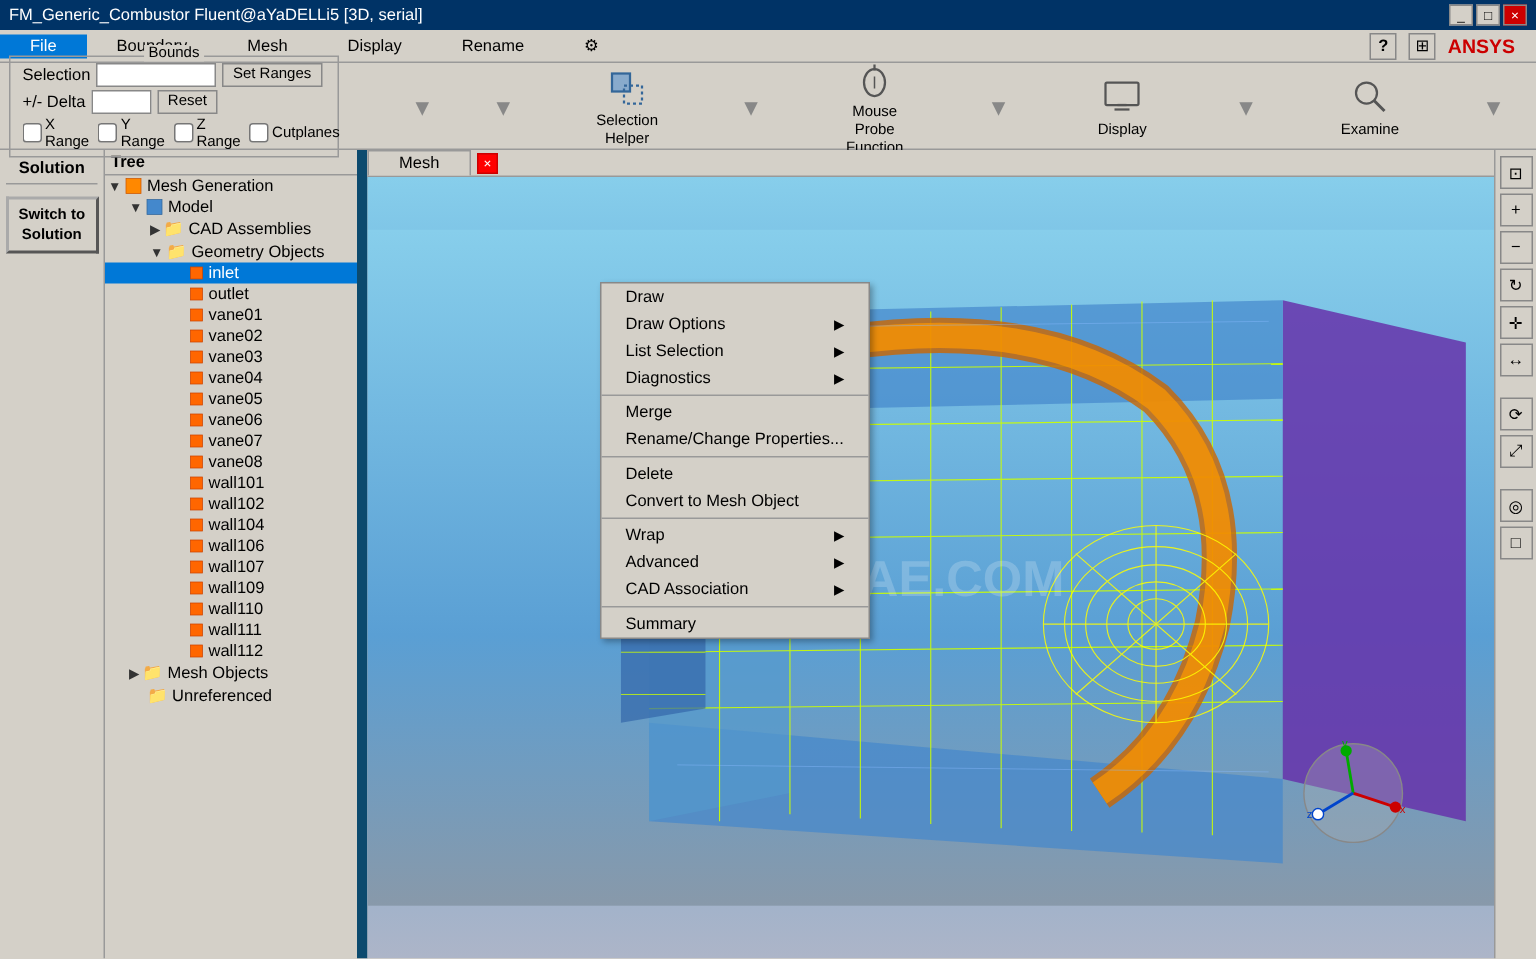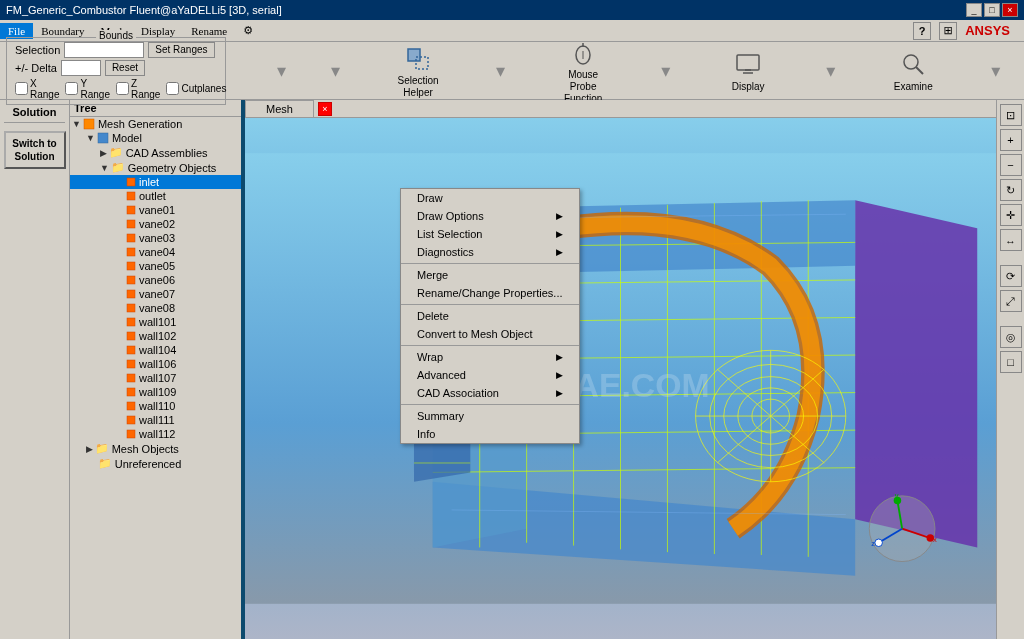--- a/index.html
+++ b/index.html
@@ -24,24 +24,23 @@
 
     
     #menubar {
       background: #d4d0c8;
       height: 22px;
       display: flex;
       align-items: center;
       border-bottom: 1px solid #999;
     }
     .menu-item {
-      padding: 2px 8px;
+      padding: 2px 20px;
       cursor: pointer;
       font-size: 11px;
-      font-family: Liberation Serif, serif;
     }
     .menu-item.active { background: #0078d7; color: white; }
     #ansys-logo {
       margin-left: auto;
       color: #cc0000;
       font-weight: bold;
       font-size: 13px;
       padding-right: 8px;
     }
     #help-icon { width: 18px; height: 18px; border: 1px solid #888; background: #d4d0c8; display: flex; align-items: center; justify-content: center; margin-right: 4px; cursor: pointer; font-weight: bold; }
@@ -99,21 +98,21 @@
     
     #main {
       display: flex;
       height: calc(639px - 20px - 22px - 58px);
     }
 
     
     #left-panel {
       width: 175px;
       background: #d4d0c8;
-      border-right: 4px solid #0c4a6e;
+      border-right: 7px solid #0c4a6e;
       display: flex;
       flex-direction: column;
       overflow: hidden;
     }
     #tree-header {
       background: #d4d0c8;
       padding: 2px 4px;
       font-weight: bold;
       font-size: 11px;
       border-bottom: 1px solid #999;
@@ -756,23 +755,20 @@
               <span class="ctx-arrow">▶</span>
             </div>
             <div class="ctx-item">
               <span>CAD Association</span>
               <span class="ctx-arrow">▶</span>
             </div>
             <div class="ctx-separator"></div>
             <div class="ctx-item">
               <span>Summary</span>
             </div>
-            <div class="ctx-item">
-              <span>Info</span>
-            </div>
           </div>
       </div>
     </div>
   </div>
 
   <div id="right-toolbar">
     <div class="rt-btn" title="Fit">⊡</div>
     <div class="rt-btn" title="Zoom In">+</div>
     <div class="rt-btn" title="Zoom Out">−</div>
     <div class="rt-btn" title="Rotate">↻</div>

